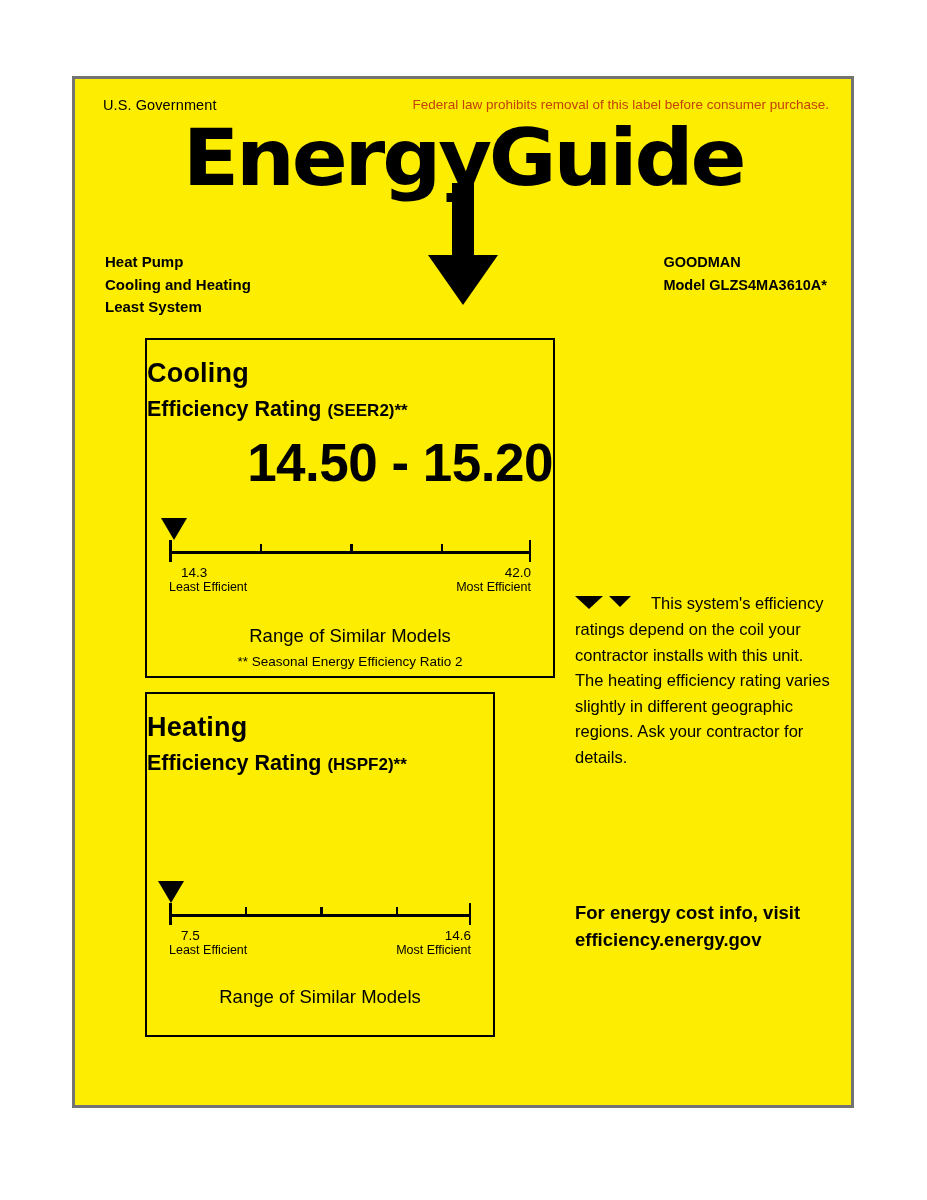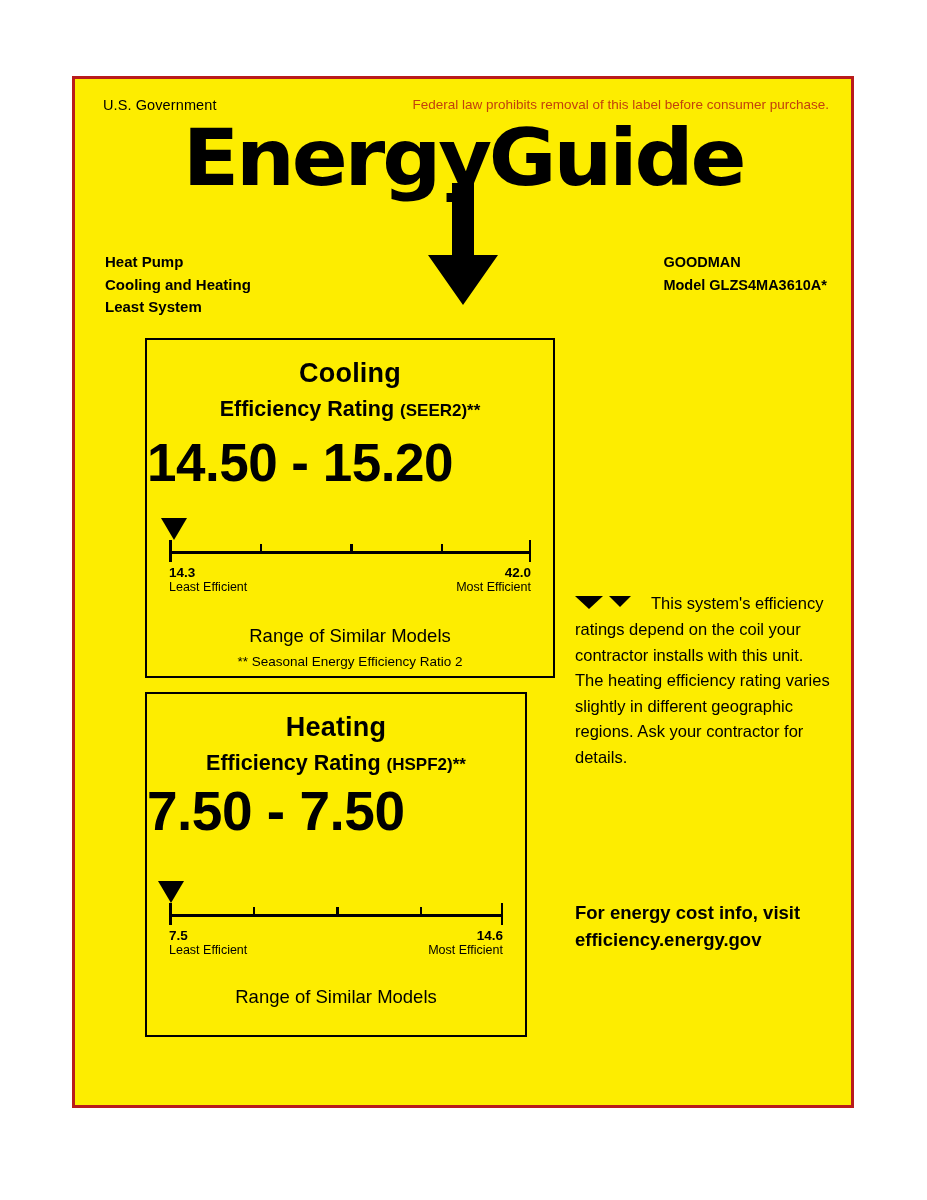--- a/index.html
+++ b/index.html
@@ -15,21 +15,21 @@
     overflow: hidden;
   }
 
   #label {
     position: absolute;
     left: 72px;
     top: 76px;
     width: 782px;
     height: 1032px;
     background: #fded00;
-    border: 3px solid #b91c1c;
+    border: 3px solid #737373;
     box-sizing: border-box;
   }
 
   
   .hdr {
     position: absolute;
     top: 18px;
     left: 28px;
     right: 22px;
     height: 18px;
@@ -101,42 +101,42 @@
   }
 
   
   .ratingbox {
     position: absolute;
     border: 2.5px solid #000;
     background: transparent;
     box-sizing: border-box;
   }
   #cooling-box { left: 70px; top: 259px; width: 410px; height: 340px; }
-  #heating-box { left: 70px; top: 613px; width: 382px; height: 345px; }
+  #heating-box { left: 70px; top: 613px; width: 350px; height: 345px; }
 
   .rb-title {
-    text-align: center;
+    text-align: left;
     font-size: 27px;
     font-weight: bold;
     color: #000;
     margin-top: 18px;
     letter-spacing: .2px;
   }
   .rb-sub {
-    text-align: center;
+    text-align: left;
     font-size: 21.5px;
     font-weight: bold;
     color: #000;
     margin-top: 8px;
   }
   .rb-sub .metric {
     font-size: 17px;
   }
   .rb-value {
-    text-align: left;
+    text-align: right;
     font-weight: bold;
     color: #000;
     line-height: 1;
   }
   #cooling-value { font-size: 53px; margin-top: 14px; letter-spacing: -.5px; }
   #heating-value { font-size: 55px; margin-top: 8px; letter-spacing: -.5px; }
 
   
   .scale-wrap {
     position: absolute;
@@ -186,21 +186,21 @@
     margin-top: 3px;
     height: 32px;
   }
   .scale-ends .end {
     position: absolute;
     top: 0;
     font-size: 13px;
     color: #000;
     line-height: 15px;
   }
-  .scale-ends .end .num { font-weight: bold; font-size: 13.5px; display: block; }
+  .scale-ends .end .num { font-weight: normal; font-size: 13.5px; display: block; margin-left: 12px; }
   .scale-ends .end .lbl { font-weight: normal; font-size: 12.5px; display: block; }
   .scale-ends .left-end { left: 0; text-align: left; }
   .scale-ends .right-end { right: 0; text-align: right; }
 
   .rb-range {
     position: absolute;
     left: 0; right: 0;
     text-align: center;
     font-size: 18.5px;
     color: #000;
@@ -306,21 +306,20 @@
     <div class="rb-range" id="cooling-range">Range of Similar Models</div>
     <div class="rb-foot" id="cooling-foot">** Seasonal Energy Efficiency Ratio 2</div>
   </div>
 
   <div class="ratingbox" id="heating-box">
     <div class="rb-title">Heating</div>
     <div class="rb-sub">
       <span>Efficiency Rating</span>
       <span class="metric">(HSPF2)**</span>
     </div>
-    <div class="rb-value" id="heating-value">7.50 - 7.50</div>
 
     <div class="scale-wrap" id="heating-scale">
       <div class="scale-marker" id="heating-marker" style="left: calc(0.5% - 13px); top: -22px;"></div>
       <div class="scale-line">
         <div class="axis"></div>
         <div class="cap left"></div>
         <div class="cap right"></div>
         <div class="tick" style="left:25%"></div>
         <div class="tick" style="left:50%"></div>
         <div class="tick" style="left:75%"></div>

